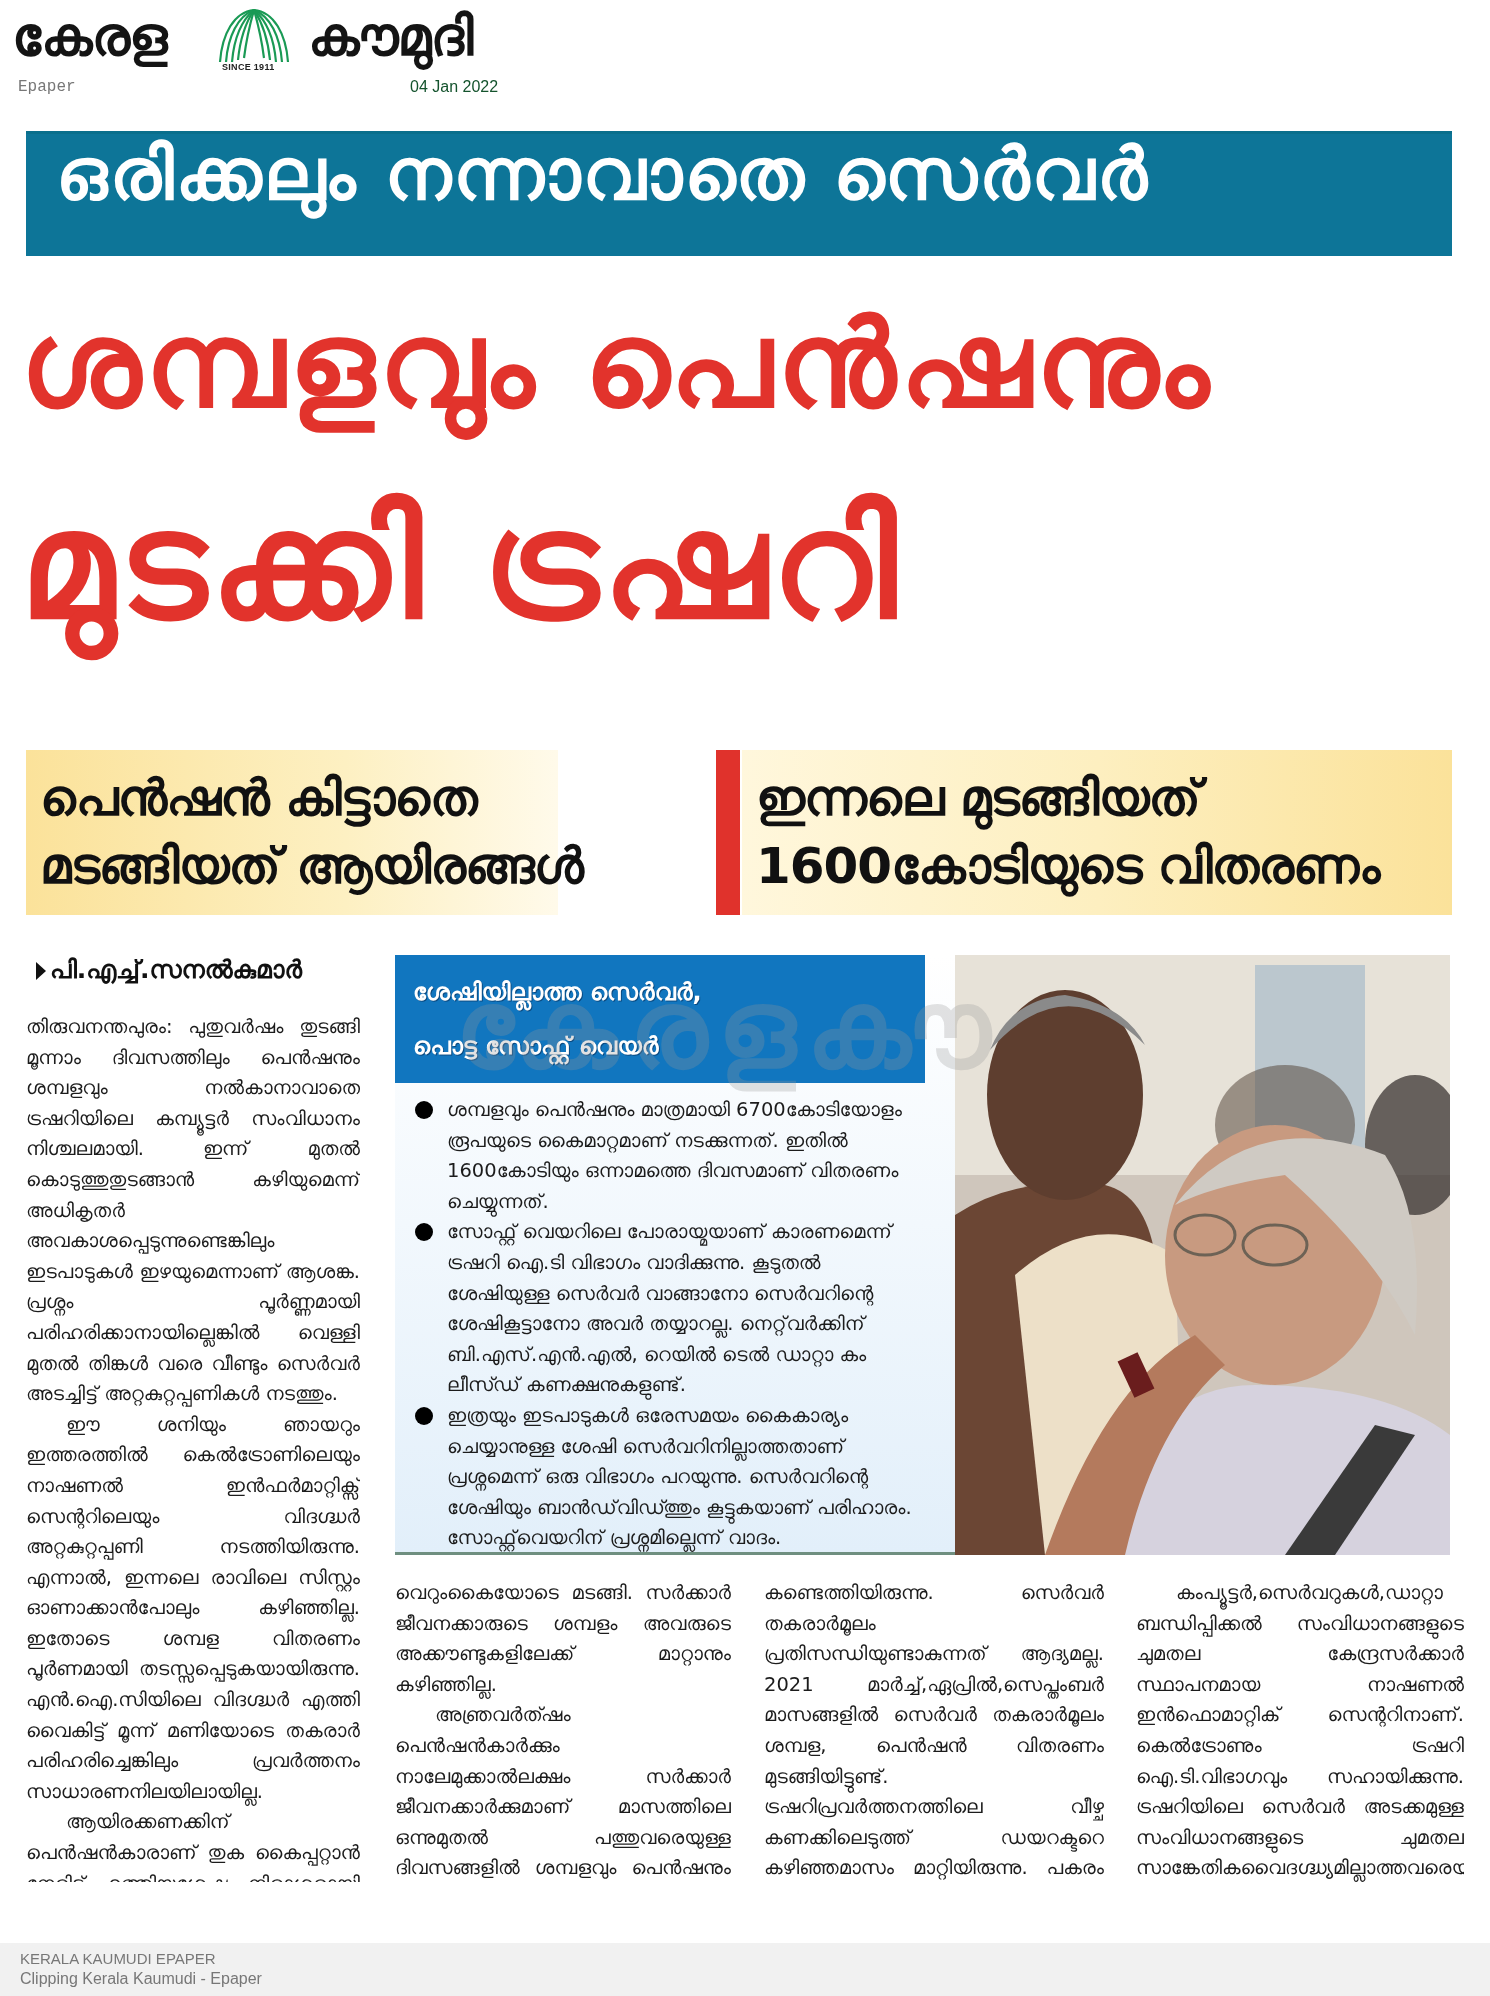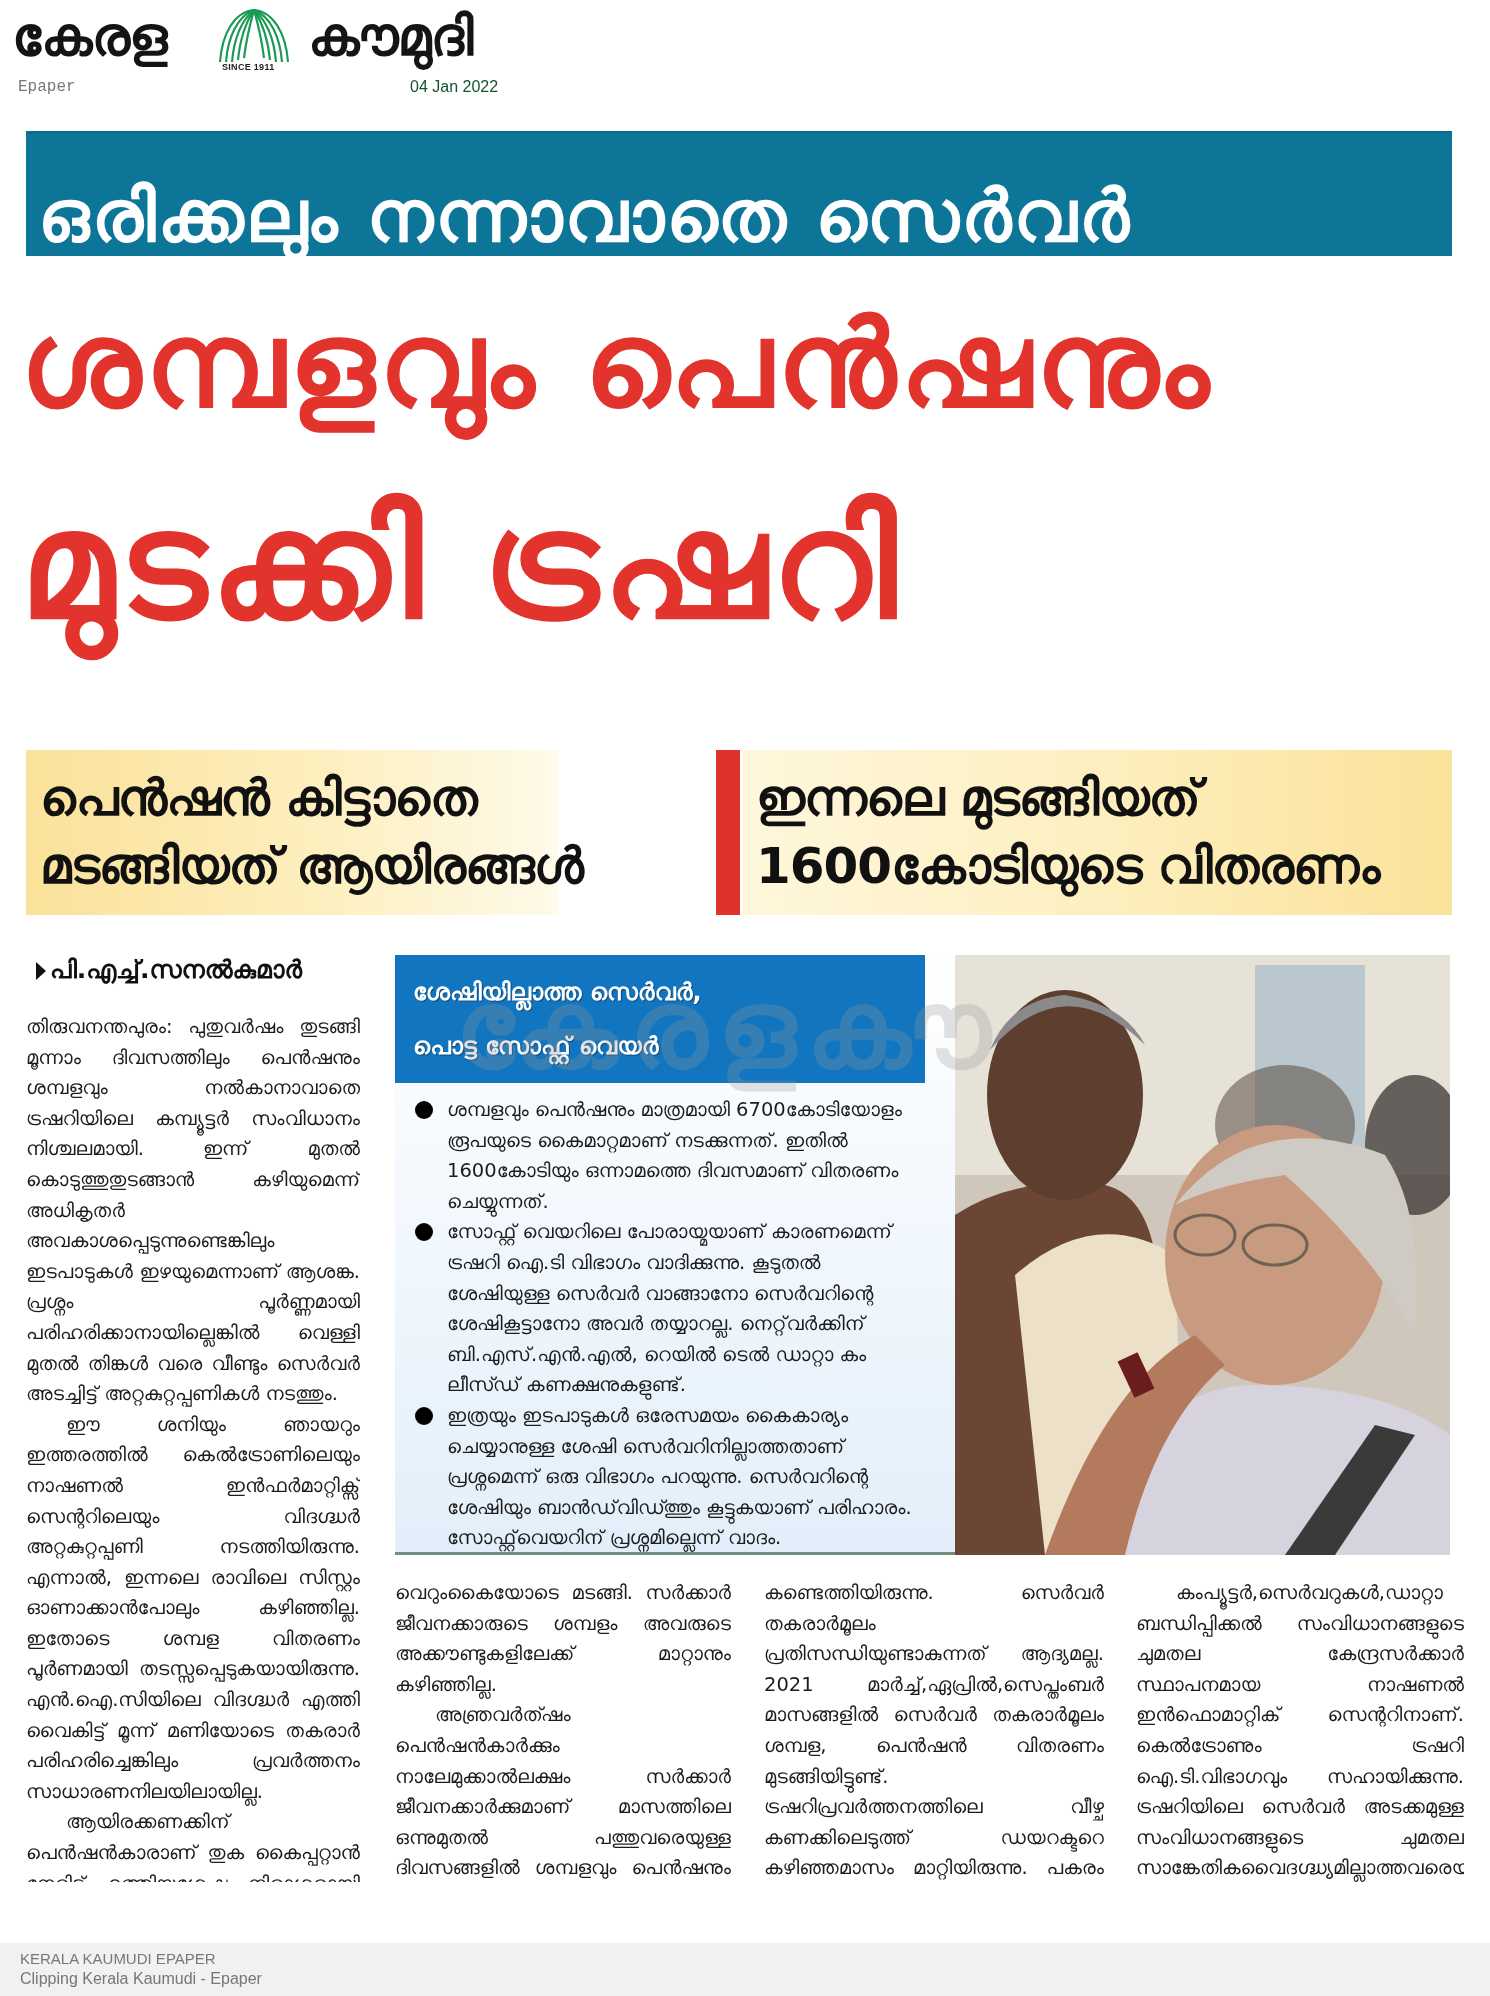--- a/index.html
+++ b/index.html
@@ -10,21 +10,21 @@
   .masthead { position: absolute; left: 0; top: 0; width: 520px; height: 105px; }
   .mast-word { position: absolute; top: 6px; font-family: "DejaVu Sans", sans-serif; font-weight: 900; font-size: 54px; color: #141414; letter-spacing: -1px; line-height: 62px; }
   .mast-left { left: 12px; }
   .mast-right { left: 308px; }
   .mast-logo { position: absolute; left: 214px; top: 4px; width: 80px; height: 64px; }
   .mast-since { position: absolute; left: 222px; top: 62px; font-family: "Liberation Sans", sans-serif; font-weight: bold; font-size: 9px; color: #222; letter-spacing: 0.3px; }
   .mast-epaper { position: absolute; left: 18px; top: 78px; font-family: Liberation Mono, monospace; font-size: 16px; color: #777; }
   .mast-date { position: absolute; left: 410px; top: 78px; font-family: "Liberation Sans", sans-serif; font-size: 16px; color: #14532d; }
 
   
-  .kicker { position: absolute; left: 26px; top: 131px; width: 1426px; height: 125px; background: #0d7598; border-top: 3px solid #0a6f8c; display: flex; align-items: flex-end; padding-left: 12px; }
+  .kicker { position: absolute; left: 26px; top: 131px; width: 1426px; height: 125px; background: #0d7598; border-top: 3px solid #0a6f8c; display: flex; align-items: flex-start; padding-left: 30px; }
   .kicker span { color: #ffffff; font-weight: 900; font-size: 72px; line-height: 80px; letter-spacing: 2px; font-family: "DejaVu Sans", sans-serif; }
 
   
   .headline { position: absolute; left: 20px; width: 1460px; color: #e2332c; font-weight: 900; font-family: "DejaVu Sans", sans-serif; letter-spacing: 4px; }
   .headline.l1 { top: 285px; font-size: 120px; line-height: 160px; }
   .headline.l2 { top: 450px; font-size: 150px; line-height: 230px; }
 
   
   .deck { position: absolute; top: 750px; height: 165px; background: linear-gradient(90deg, #fbe29a 0%, #fdf0c2 60%, #fffaea 100%); }
   .deck-left { left: 26px; width: 532px; }

